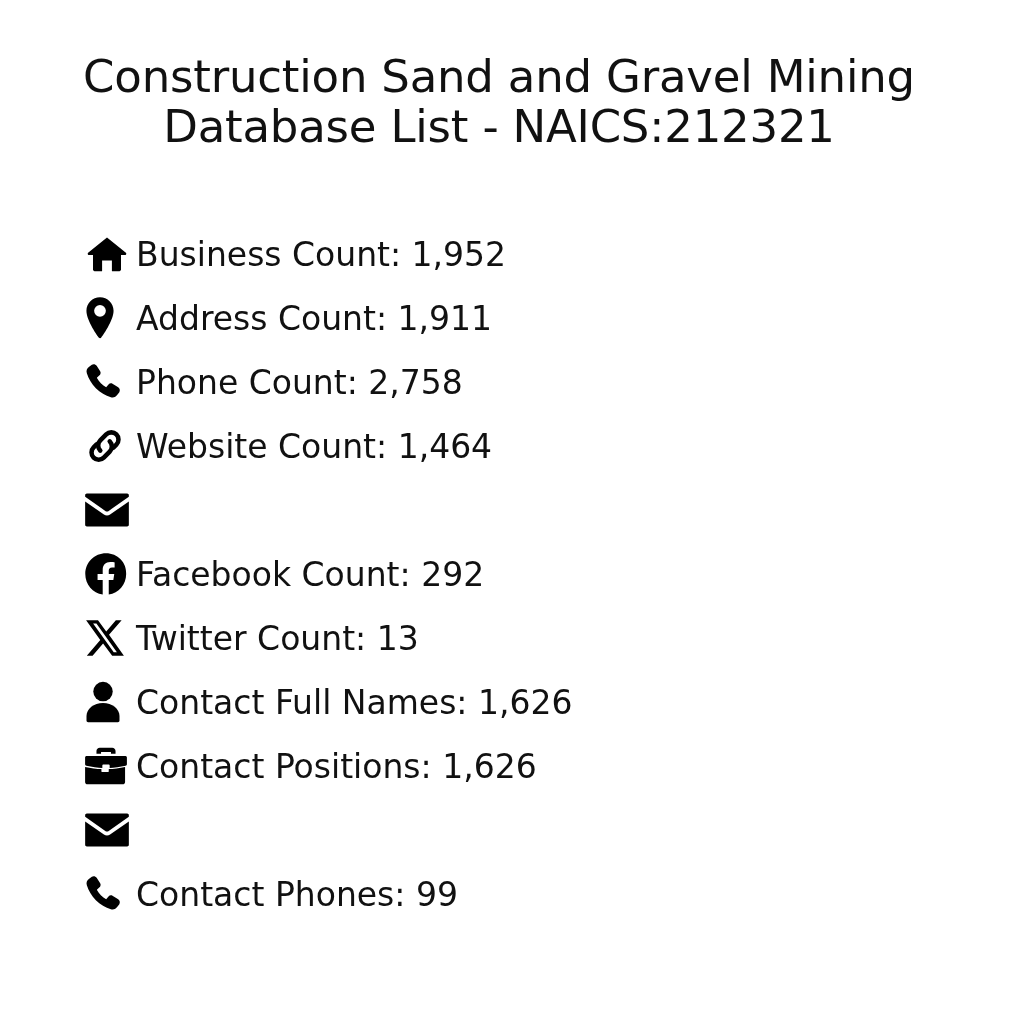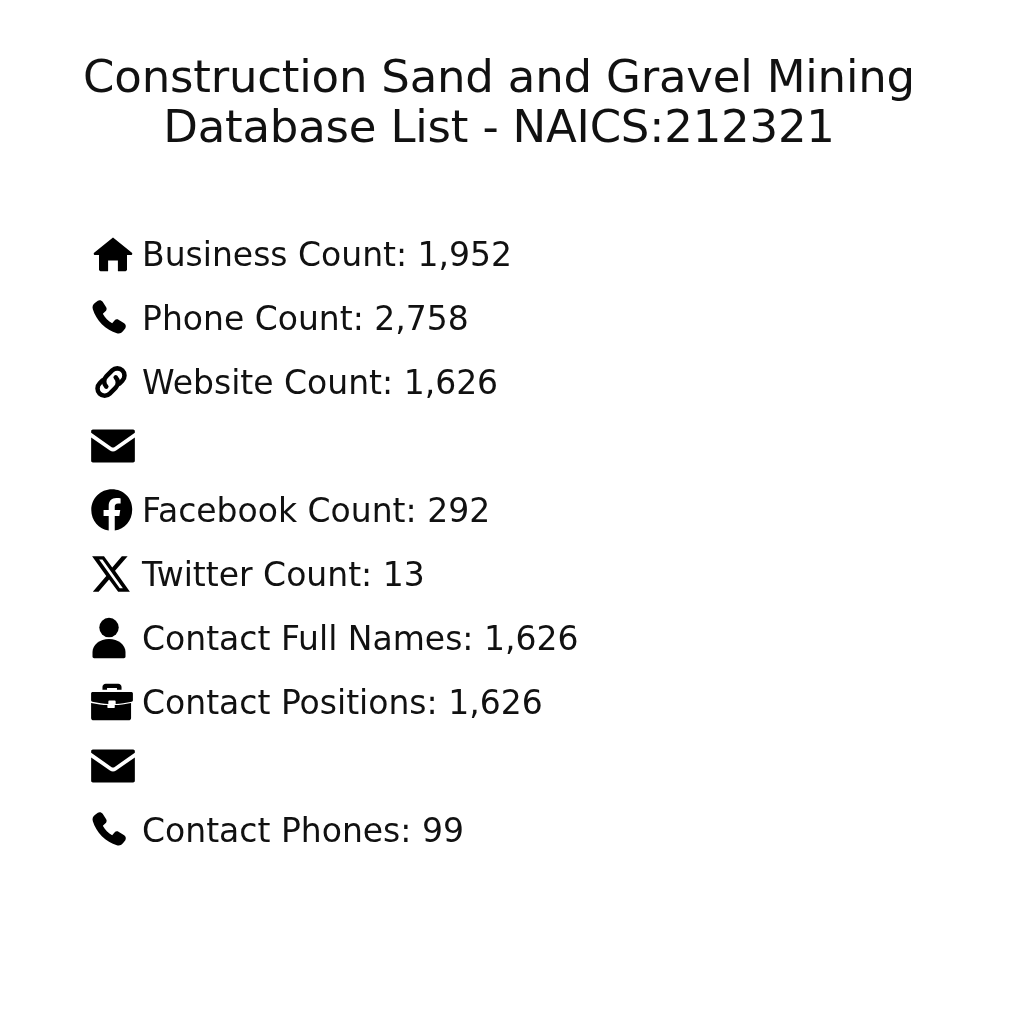--- a/index.html
+++ b/index.html
@@ -29,21 +29,21 @@
     color: #111111;
     padding: 52px 96px 0 70px;
     margin: 0;
   }
   .stats {
     margin: 0;
     padding: 0;
     list-style: none;
     position: absolute;
     top: 222px;
-    left: 90px;
+    left: 84px;
     right: 60px;
   }
   .stat-row {
     display: flex;
     align-items: center;
     height: 64px;
   }
   .stat-icon {
     width: 52px;
     min-width: 52px;
@@ -74,38 +74,46 @@
 
     <li class="stat-row">
       <span class="stat-icon">
         <svg width="46" height="42" viewBox="0 0 24 24" fill="currentColor" aria-hidden="true">
           <path d="M12 2.6 1.2 11.3c-.5.4-.1 1.3.5 1.3H4v8.3c0 .5.4.9.9.9h4.3v-6.1h5.6v6.1h4.3c.5 0 .9-.4.9-.9v-8.3h2.3c.6 0 1-.9.5-1.3L12 2.6z"></path>
         </svg>
       </span>
       <span class="stat-label">Business Count: 1,952</span>
     </li>
 
+    <li class="stat-row">
+      <span class="stat-icon">
+        <svg width="32" height="44" viewBox="0 0 16 24" fill="currentColor" aria-hidden="true">
+          <path d="M8 .7C3.9.7.6 4 .6 8.1c0 5.5 6.4 14.2 6.7 14.6.4.5 1.1.5 1.4 0 .3-.4 6.7-9.1 6.7-14.6C15.4 4 12.1.7 8 .7zm0 10.6a3.2 3.2 0 1 1 0-6.4 3.2 3.2 0 0 1 0 6.4z"></path>
+        </svg>
+      </span>
+      <span class="stat-label">Address Count: 1,911</span>
+    </li>
 
     <li class="stat-row">
       <span class="stat-icon">
         <svg width="40" height="42" viewBox="0 0 24 24" fill="currentColor" aria-hidden="true">
           <path d="M7.6 2.3c-.6-1-1.9-1.3-2.9-.7L3.1 2.8C1.8 3.6 1.2 5.2 1.7 6.7c1 3.1 2.8 6.4 5.4 9 2.6 2.6 5.9 4.4 9 5.4 1.5.5 3.1-.1 3.9-1.4l1.2-1.6c.6-1 .3-2.3-.7-2.9l-3.4-2.1c-.8-.5-1.8-.3-2.4.4l-1.4 1.6c-1.1-.6-2.2-1.4-3.2-2.4-1-1-1.8-2.1-2.4-3.2L9.3 8c.7-.6.9-1.6.4-2.4L7.6 2.3z"></path>
         </svg>
       </span>
       <span class="stat-label">Phone Count: 2,758</span>
     </li>
 
     <li class="stat-row">
       <span class="stat-icon">
         <svg width="42" height="42" viewBox="0 0 24 24" fill="none" stroke="currentColor" stroke-width="2.6" stroke-linecap="round" aria-hidden="true">
           <path d="M9.3 14.6c-1.6-1.6-1.6-4.2 0-5.8l3.4-3.4c1.6-1.6 4.2-1.6 5.8 0 1.6 1.6 1.6 4.2 0 5.8l-1.7 1.7"></path>
           <path d="M14.7 9.4c1.6 1.6 1.6 4.2 0 5.8l-3.4 3.4c-1.6 1.6-4.2 1.6-5.8 0-1.6-1.6-1.6-4.2 0-5.8l1.7-1.7"></path>
         </svg>
       </span>
-      <span class="stat-label">Website Count: 1,626</span>
+      <span class="stat-label">Website Count: 1,464</span>
     </li>
 
     <li class="stat-row">
       <span class="stat-icon">
         <svg width="46" height="36" viewBox="0 0 24 18" fill="currentColor" aria-hidden="true">
           <path d="M.6 2.1 11.3 9.6c.4.3 1 .3 1.4 0L23.4 2.1V1.3c0-.5-.4-.9-.9-.9H1.5c-.5 0-.9.4-.9.9v.8z"></path>
           <path d="M23.4 4.5l-9.8 6.9c-1 .7-2.2.7-3.2 0L.6 4.5v12.2c0 .5.4.9.9.9h21c.5 0 .9-.4.9-.9V4.5z"></path>
         </svg>
       </span>
     </li>

